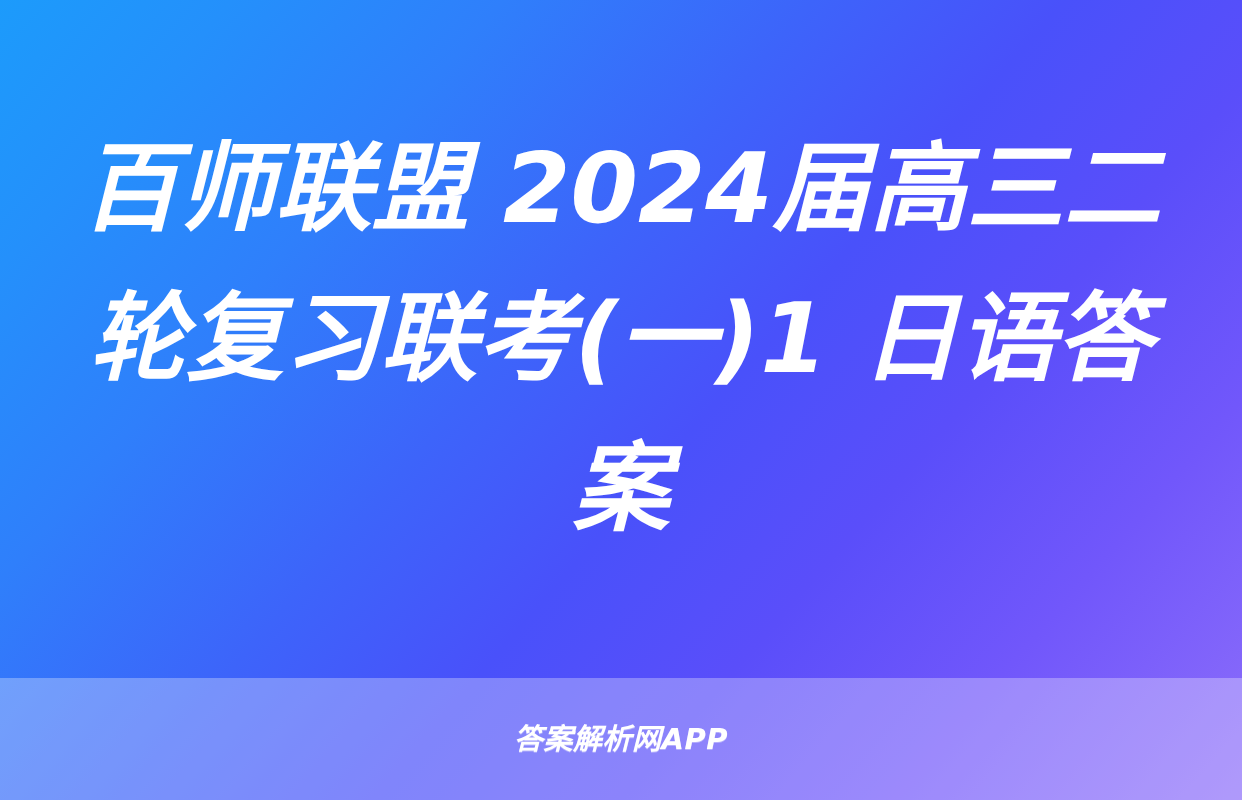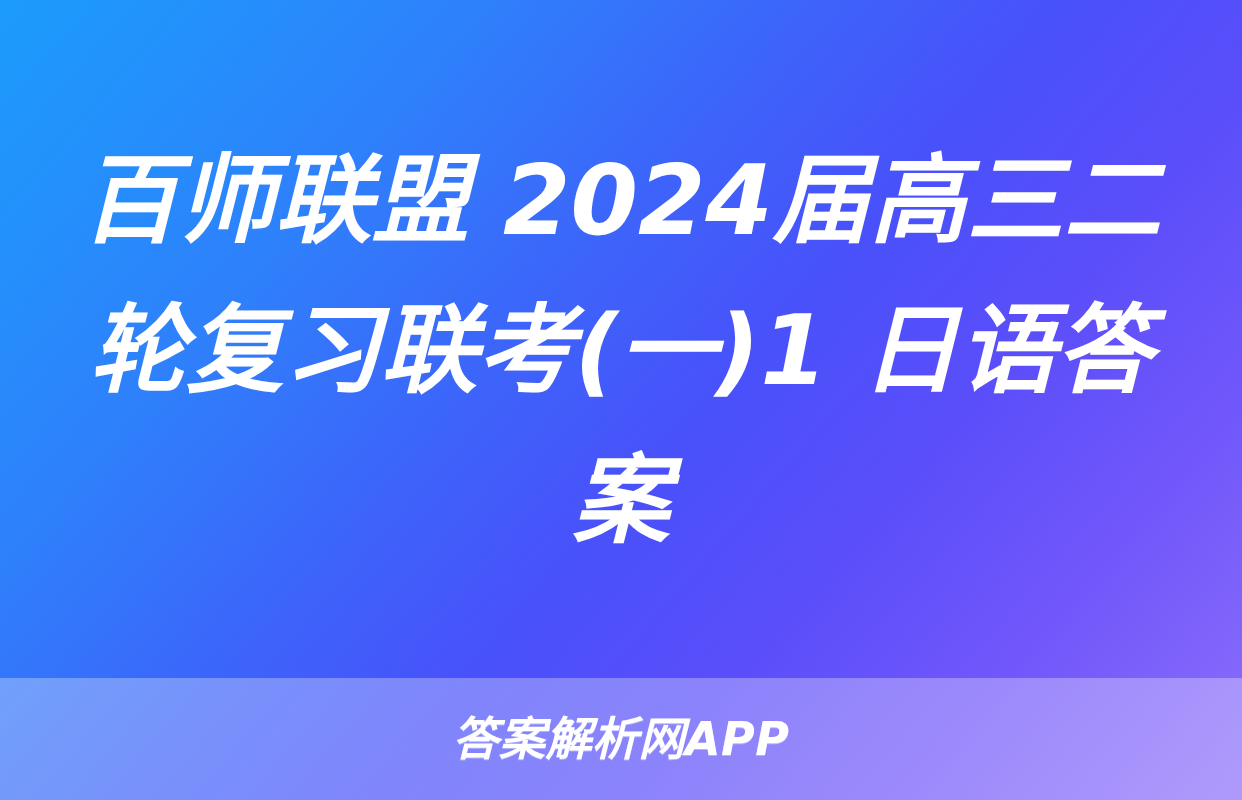--- a/index.html
+++ b/index.html
@@ -32,21 +32,21 @@
         #4951fa 55%,
         #5a4efa 68%,
         #7157fb 82%,
         #8d6efa 100%);
   }
 
   
   .headline-area {
     position: absolute;
     left: 0;
-    top: 12px;
+    top: 0;
     width: 1242px;
     height: 678px;
     display: flex;
     align-items: center;
     justify-content: center;
     box-sizing: border-box;
     padding: 0 72px;
   }
 
   .headline {
@@ -75,21 +75,21 @@
     display: flex;
     align-items: center;
     justify-content: center;
   }
 
   .watermark {
     color: #ffffff;
     font-family: "DejaVu Sans", "Liberation Sans", sans-serif;
     font-weight: 700;
     font-style: italic;
-    font-size: 46px;
+    font-size: 29px;
     line-height: 1;
     letter-spacing: 0.5px;
     white-space: nowrap;
     text-shadow: 0 1px 0 rgba(255,255,255,0.35);
   }
 </style>
 </head>
 <body>
 
 <div class="poster">

